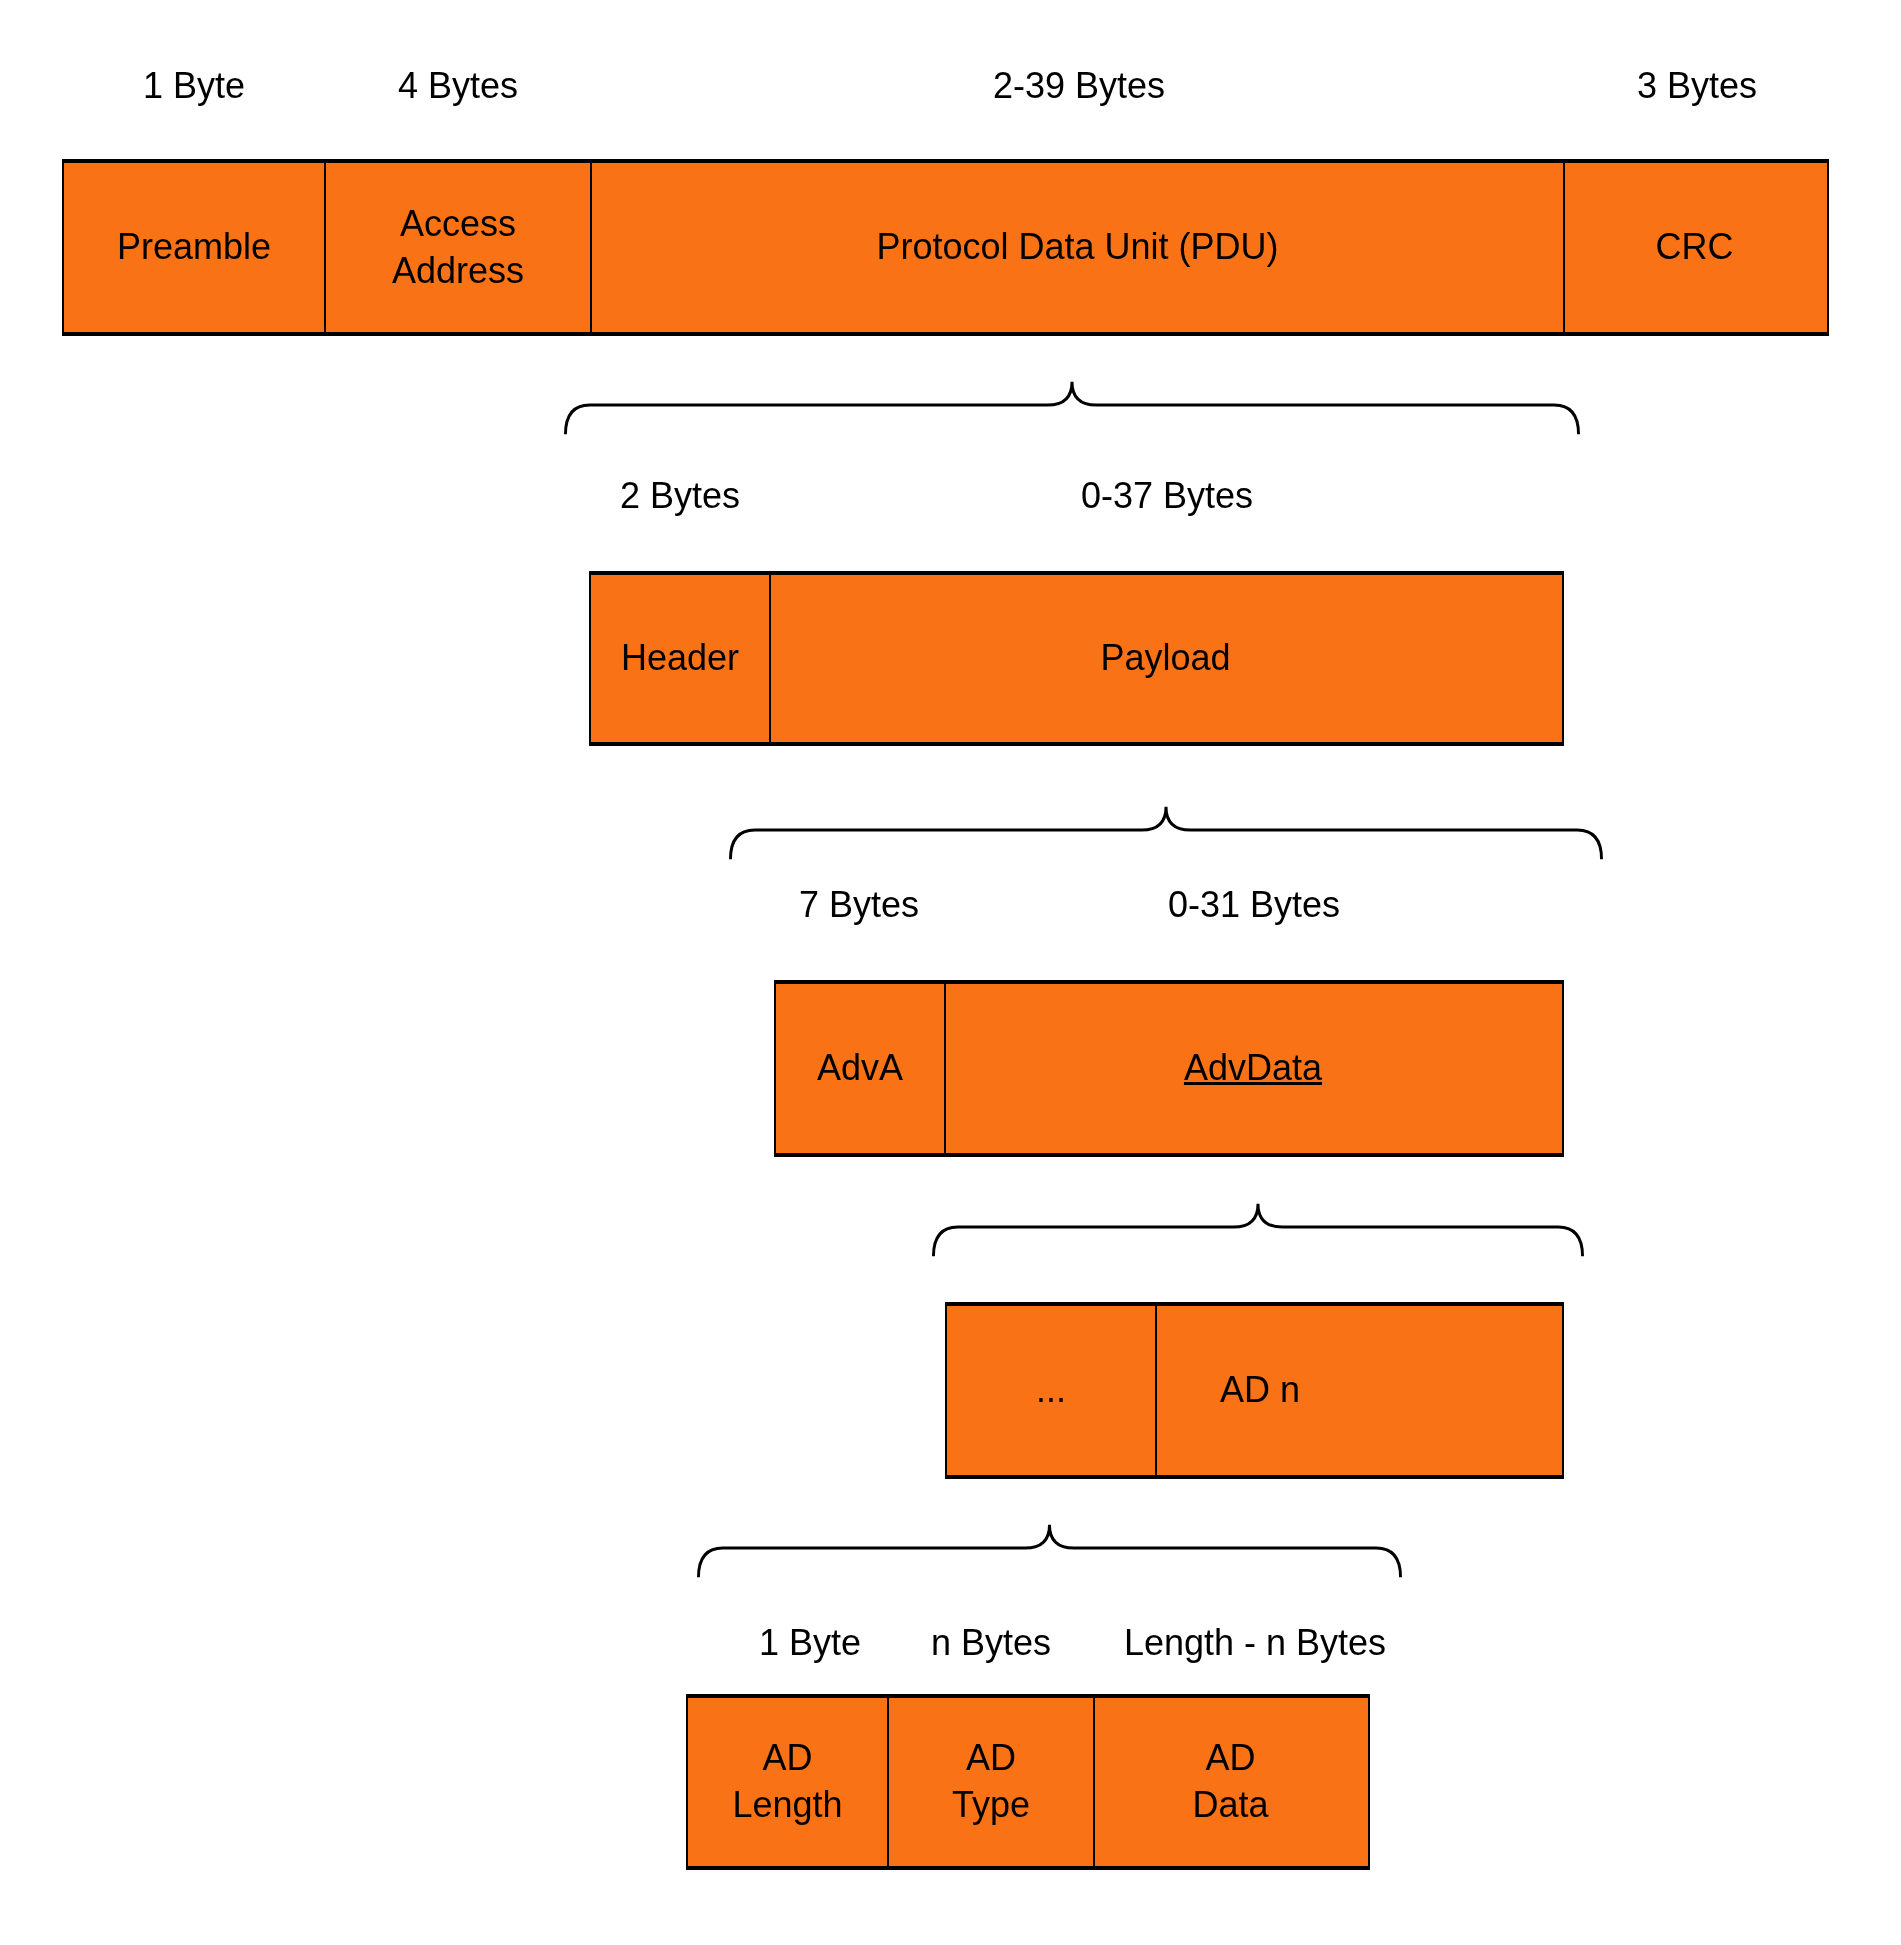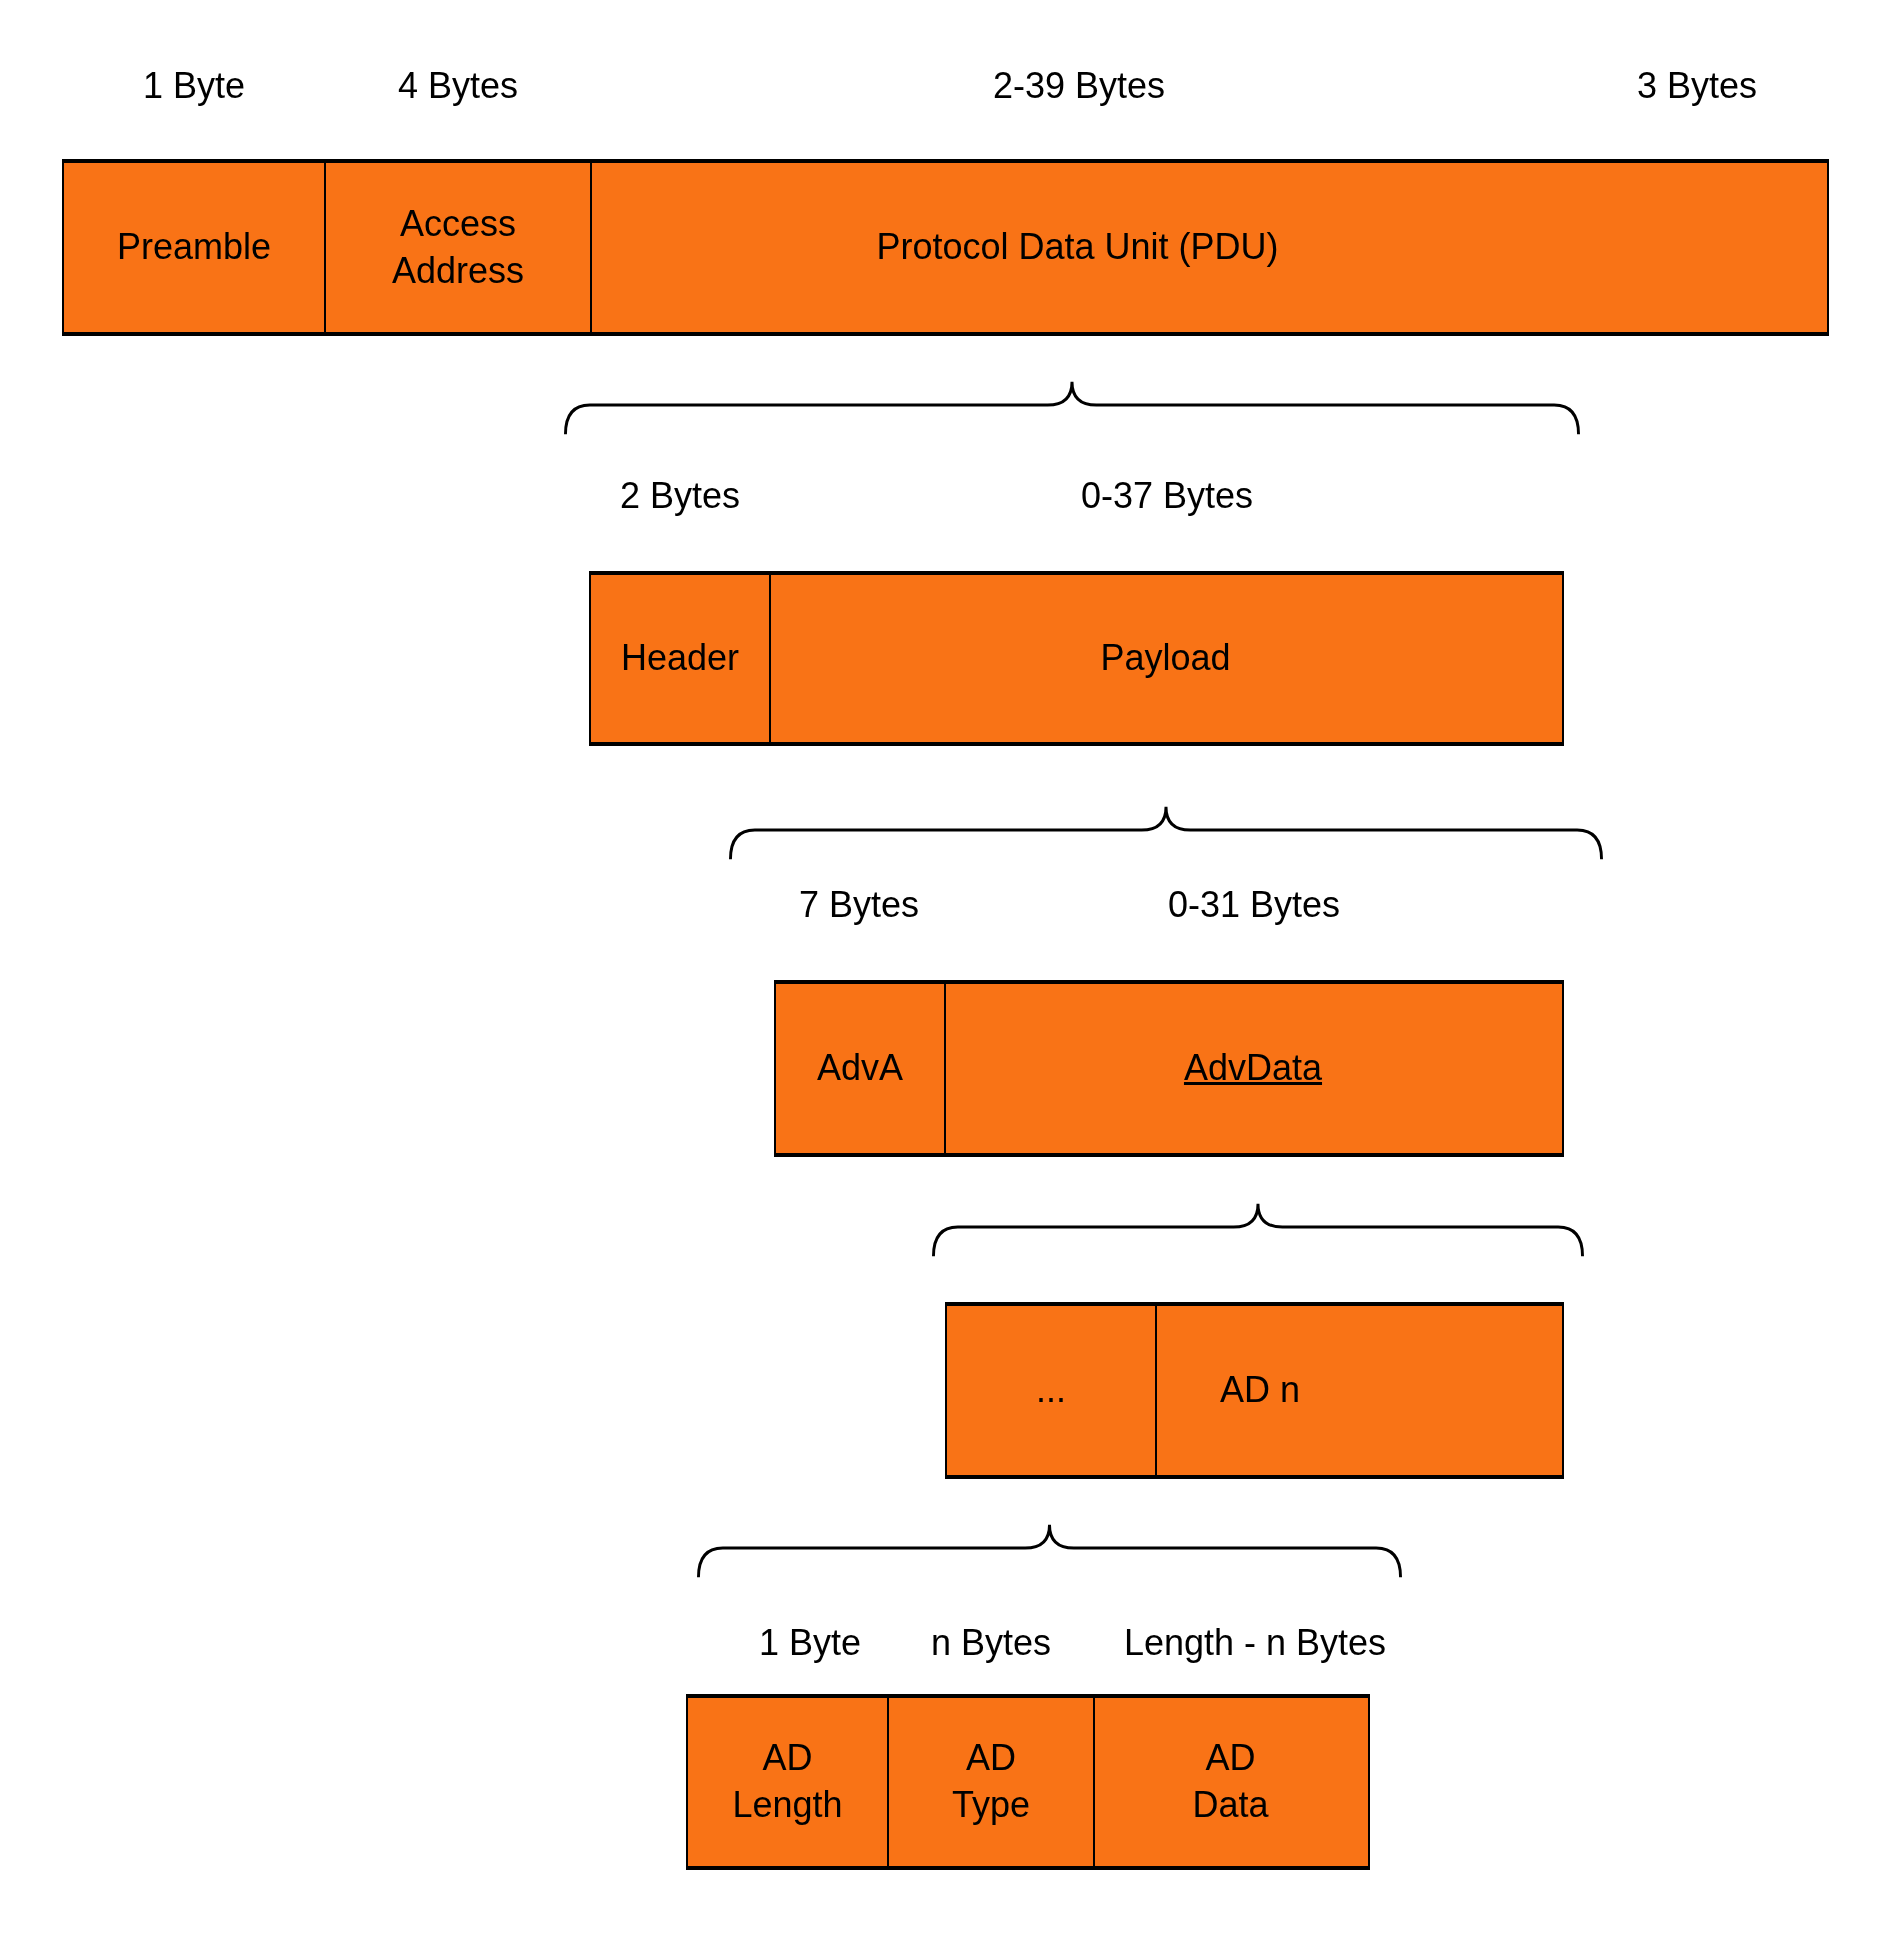--- a/index.html
+++ b/index.html
@@ -58,20 +58,21 @@
   <div class="size-label" style="left:194px; top:86px;">1 Byte</div>
   <div class="size-label" style="left:458px; top:86px;">4 Bytes</div>
   <div class="size-label" style="left:1079px; top:86px;">2-39 Bytes</div>
   <div class="size-label" style="left:1697px; top:86px;">3 Bytes</div>
 
   <div class="box-row" style="left:62px; top:159px; width:1767px; height:177px;">
     <div class="cell" style="width:260px;">Preamble</div>
     <div class="cell" style="width:266px;">Access
 Address</div>
     <div class="cell" style="width:973px;">Protocol Data Unit (PDU)</div>
+    <div class="cell" style="width:261px;">CRC</div>
   </div>
 
   <svg class="brace" style="left:564px; top:380px;" width="1016" height="56" viewBox="0 0 1042 57">
     <path d="M 1.5,55.5 Q 1.5,25.5 26.5,25.5 L 496,25.5 Q 521,25.5 521,1.5 Q 521,25.5 546,25.5 L 1015.5,25.5 Q 1040.5,25.5 1040.5,55.5" fill="none" stroke="#000000" stroke-width="3"></path>
   </svg>
 
   <div class="size-label" style="left:680px; top:496px;">2 Bytes</div>
   <div class="size-label" style="left:1167px; top:496px;">0-37 Bytes</div>
 
   <div class="box-row" style="left:589px; top:571px; width:975px; height:175px;">

